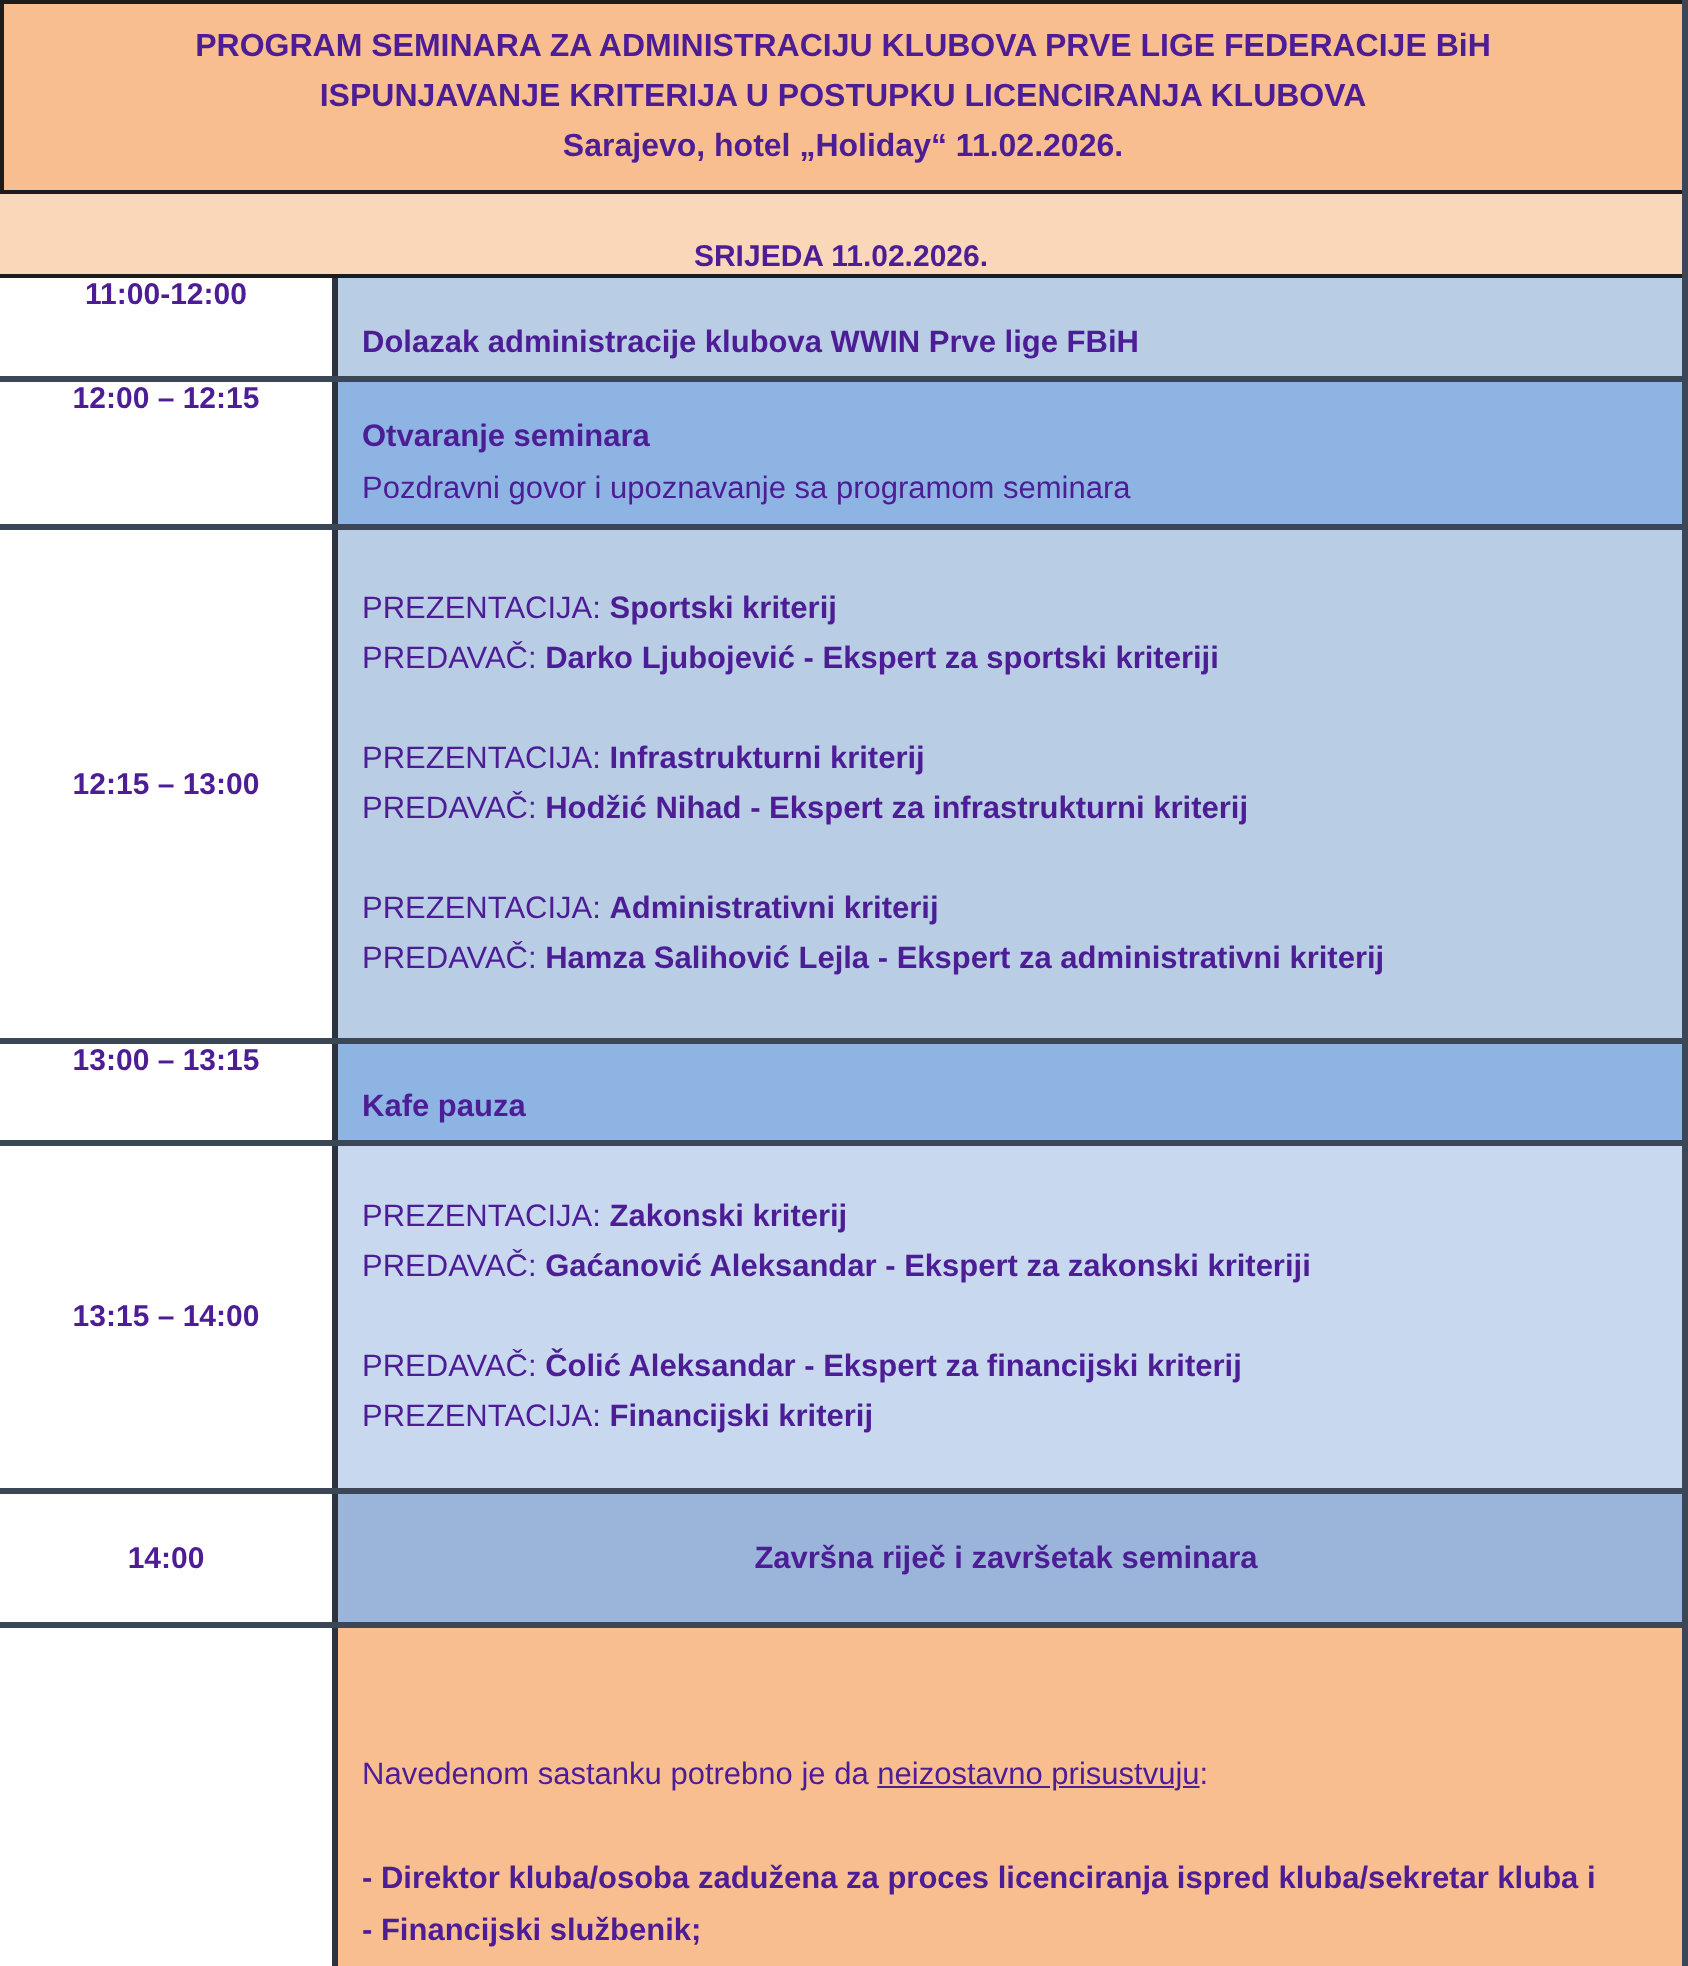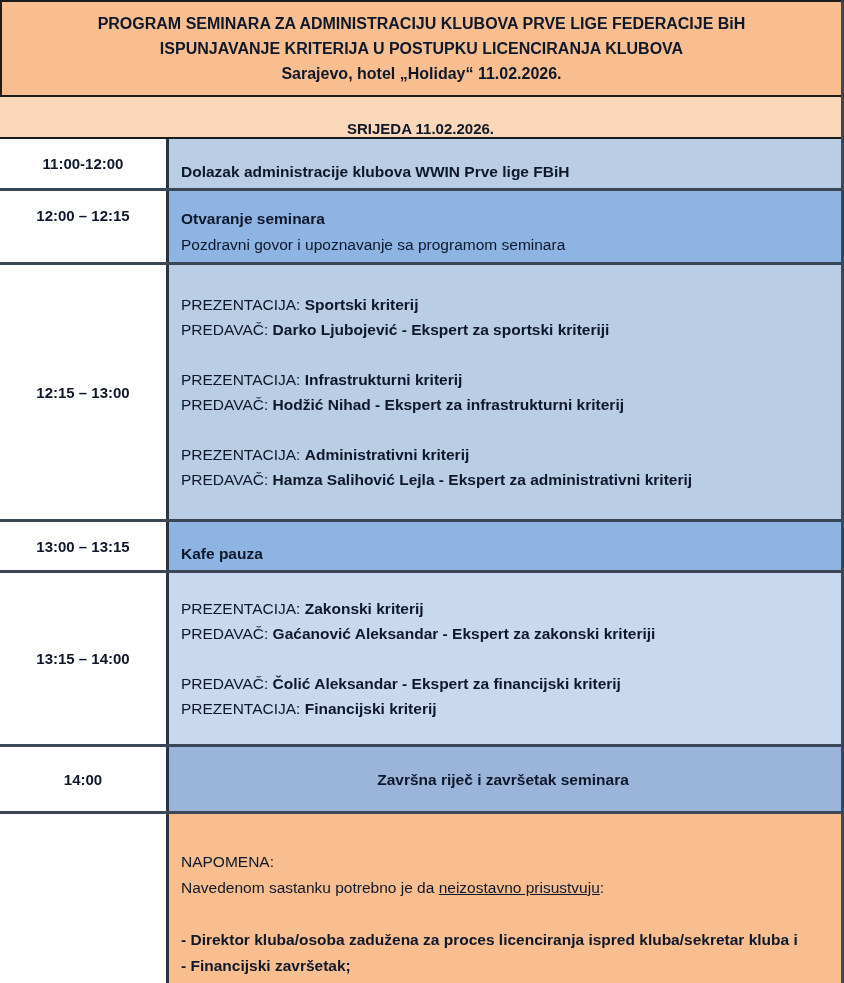--- a/index.html
+++ b/index.html
@@ -1,20 +1,20 @@
 <!DOCTYPE html>
 <html><head>
 <meta charset="utf-8">
 <style>
   html, body { margin: 0; padding: 0; background: #ffffff; }
   .page {
     width: 844px; height: 983px;
     box-sizing: border-box;
     font-family: "Liberation Sans", sans-serif;
-    color: #0f172a;
+    color: #4c1d95;
     overflow: hidden;
     background: #ffffff;
     border-right: 3px solid #3b4656;
   }
   .doc-header {
     box-sizing: border-box;
     height: 97px;
     background: #F9BE8F;
     border-top: 2px solid #1c1c1c;
     border-left: 2px solid #1c1c1c;
@@ -44,21 +44,21 @@
     width: 166px;
     box-sizing: border-box;
     flex: 0 0 166px;
     background: #ffffff;
     display: flex;
     justify-content: center;
     font-weight: bold;
     font-size: 15px;
     white-space: nowrap;
   }
-  .time-cell.top { align-items: flex-start; padding-top: 16px; }
+  .time-cell.top { align-items: flex-start; padding-top: 0; }
   .time-cell.middle { align-items: center; }
   .content-cell {
     flex: 1;
     box-sizing: border-box;
     border-left: 3px solid #2c3340;
     padding: 4px 16px 4px 12px;
     font-size: 15.5px;
     display: flex;
     flex-direction: column;
   }
@@ -130,22 +130,21 @@
       </div>
       <div class="row" style="height: 64px; text-align: center;">
         <div class="time-cell middle">14:00</div>
         <div class="content-cell middle" style="background: rgb(154, 181, 217); line-height: 25px;">
           <div class="line"><span class="b">Završna riječ i završetak seminara</span></div>
         </div>
       </div>
       <div class="row" style="height: 169px;">
         <div class="time-cell top"></div>
         <div class="content-cell top" style="background: rgb(249, 190, 143); line-height: 26px;">
-          <div class="line"><span>NAPOMENA:</span></div>
           <div class="line"><span>Navedenom sastanku potrebno je da </span><span class="u">neizostavno prisustvuju</span><span>:</span></div>
           <div class="line">&nbsp;</div>
           <div class="line justify"><span class="b">- Direktor kluba/osoba zadužena za proces licenciranja ispred kluba/sekretar kluba i</span></div>
-          <div class="line"><span class="b">- Financijski završetak;</span></div>
+          <div class="line"><span class="b">- Financijski službenik;</span></div>
         </div>
       </div>
     </div>
 
 </div>
 
 </body></html>

